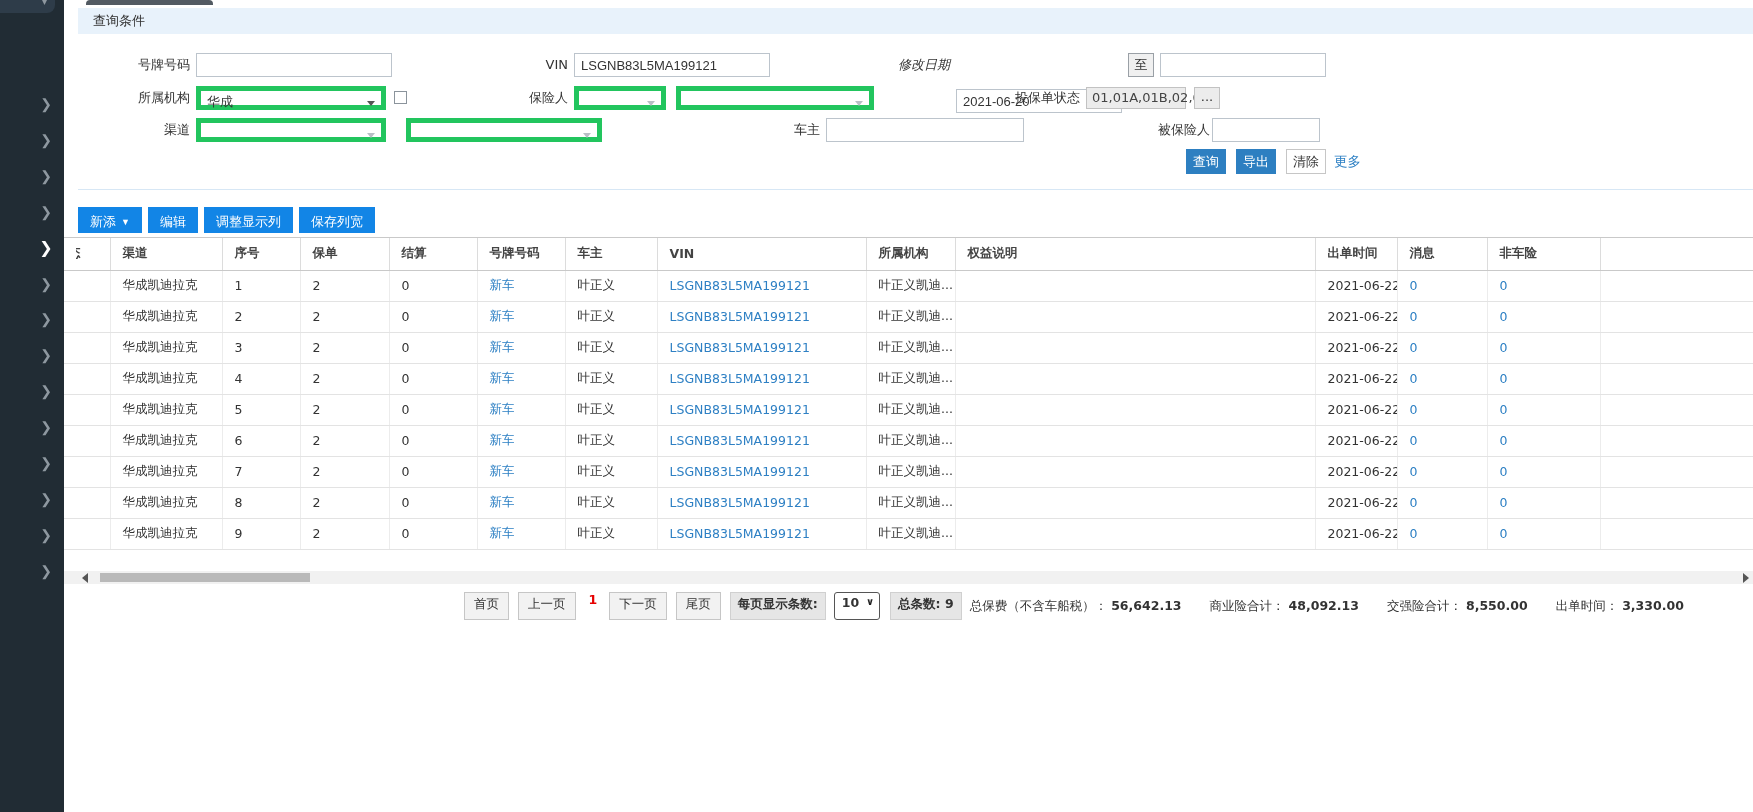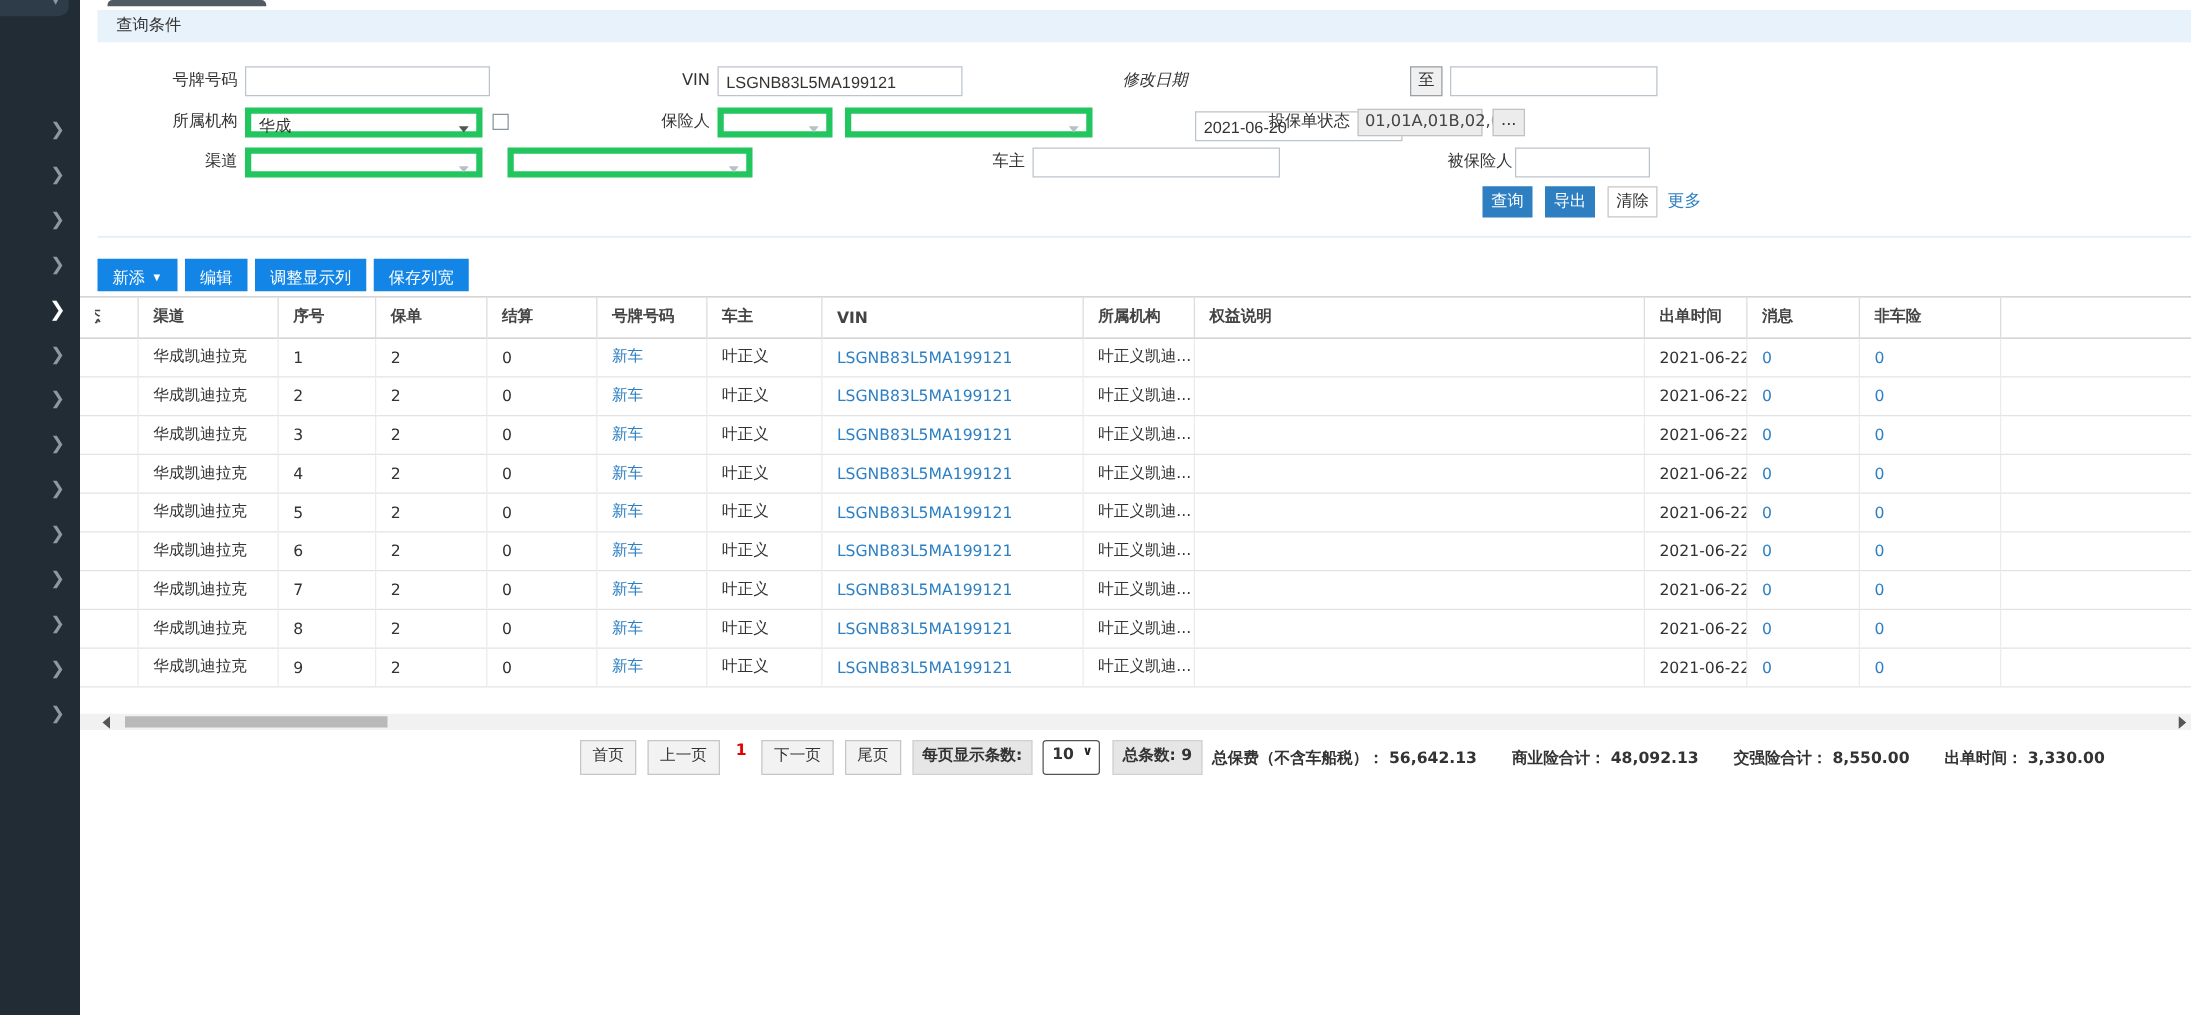--- a/index.html
+++ b/index.html
@@ -81,21 +81,21 @@
     font-size:12.5px; }
   .pagebar .spacer { width:384px; flex:none; }
   .pbtn { background:#f2f2f2; border:1px solid #c6c6c6; padding:3px 9px; margin-right:9px;
     cursor:pointer; color:#333; white-space:nowrap; }
   .pcur { color:#e60000; font-weight:bold; margin:0 12px 0 4px; }
   .gray-box { background:#e6e6e6; border:1px solid #d0d0d0; padding:3px 7px; font-weight:bold;
     margin-right:8px; white-space:nowrap; }
   .psel { position:relative; border:1px solid #555; border-radius:3px; background:#fff;
     padding:2px 20px 2px 7px; font-weight:bold; margin-right:10px; cursor:pointer; }
   .psel .v-arr { position:absolute; right:5px; top:3px; font-size:10px; font-weight:bold; color:#222; }
-  .totals { display:flex; align-items:center; white-space:nowrap;font-weight:bold; }
+  .totals { display:flex; align-items:center; white-space:nowrap; }
   .tot { margin-right:28px; }
   .tot b { margin-left:4px; }
 </style>
 </head>
 <body>
 
 <div class="root">
 
   <div class="sidebar">
     <div class="corner-box">

